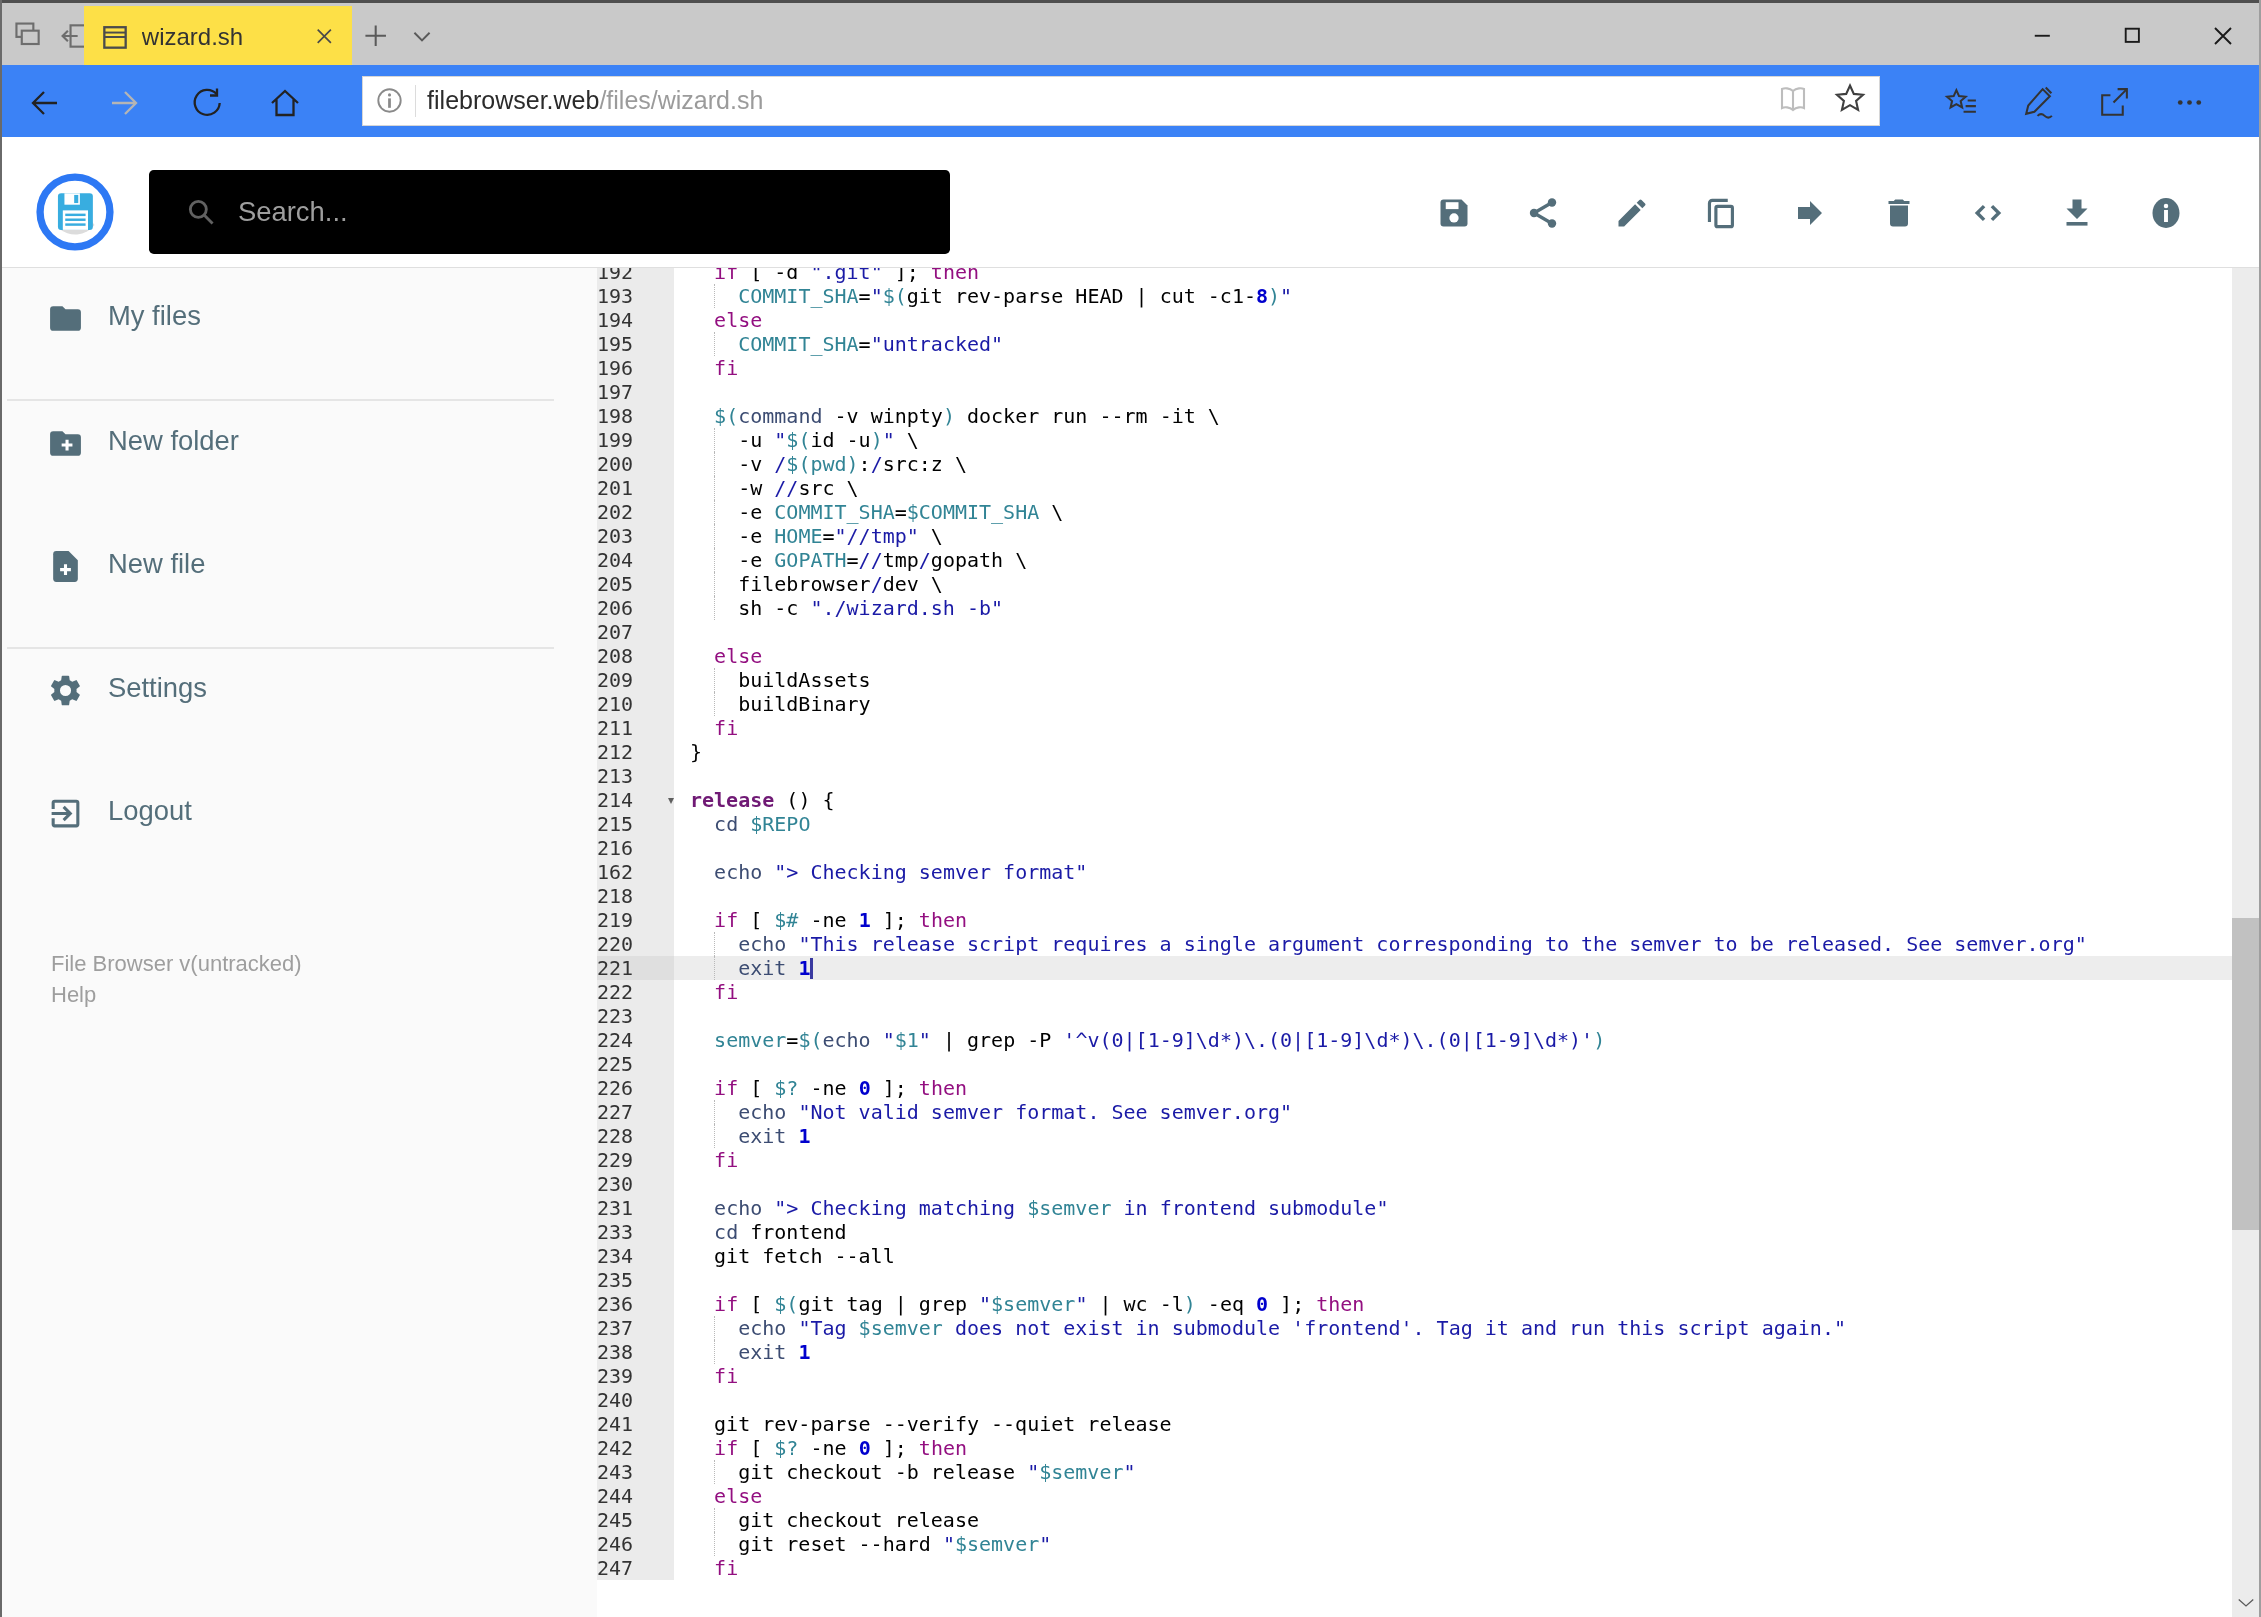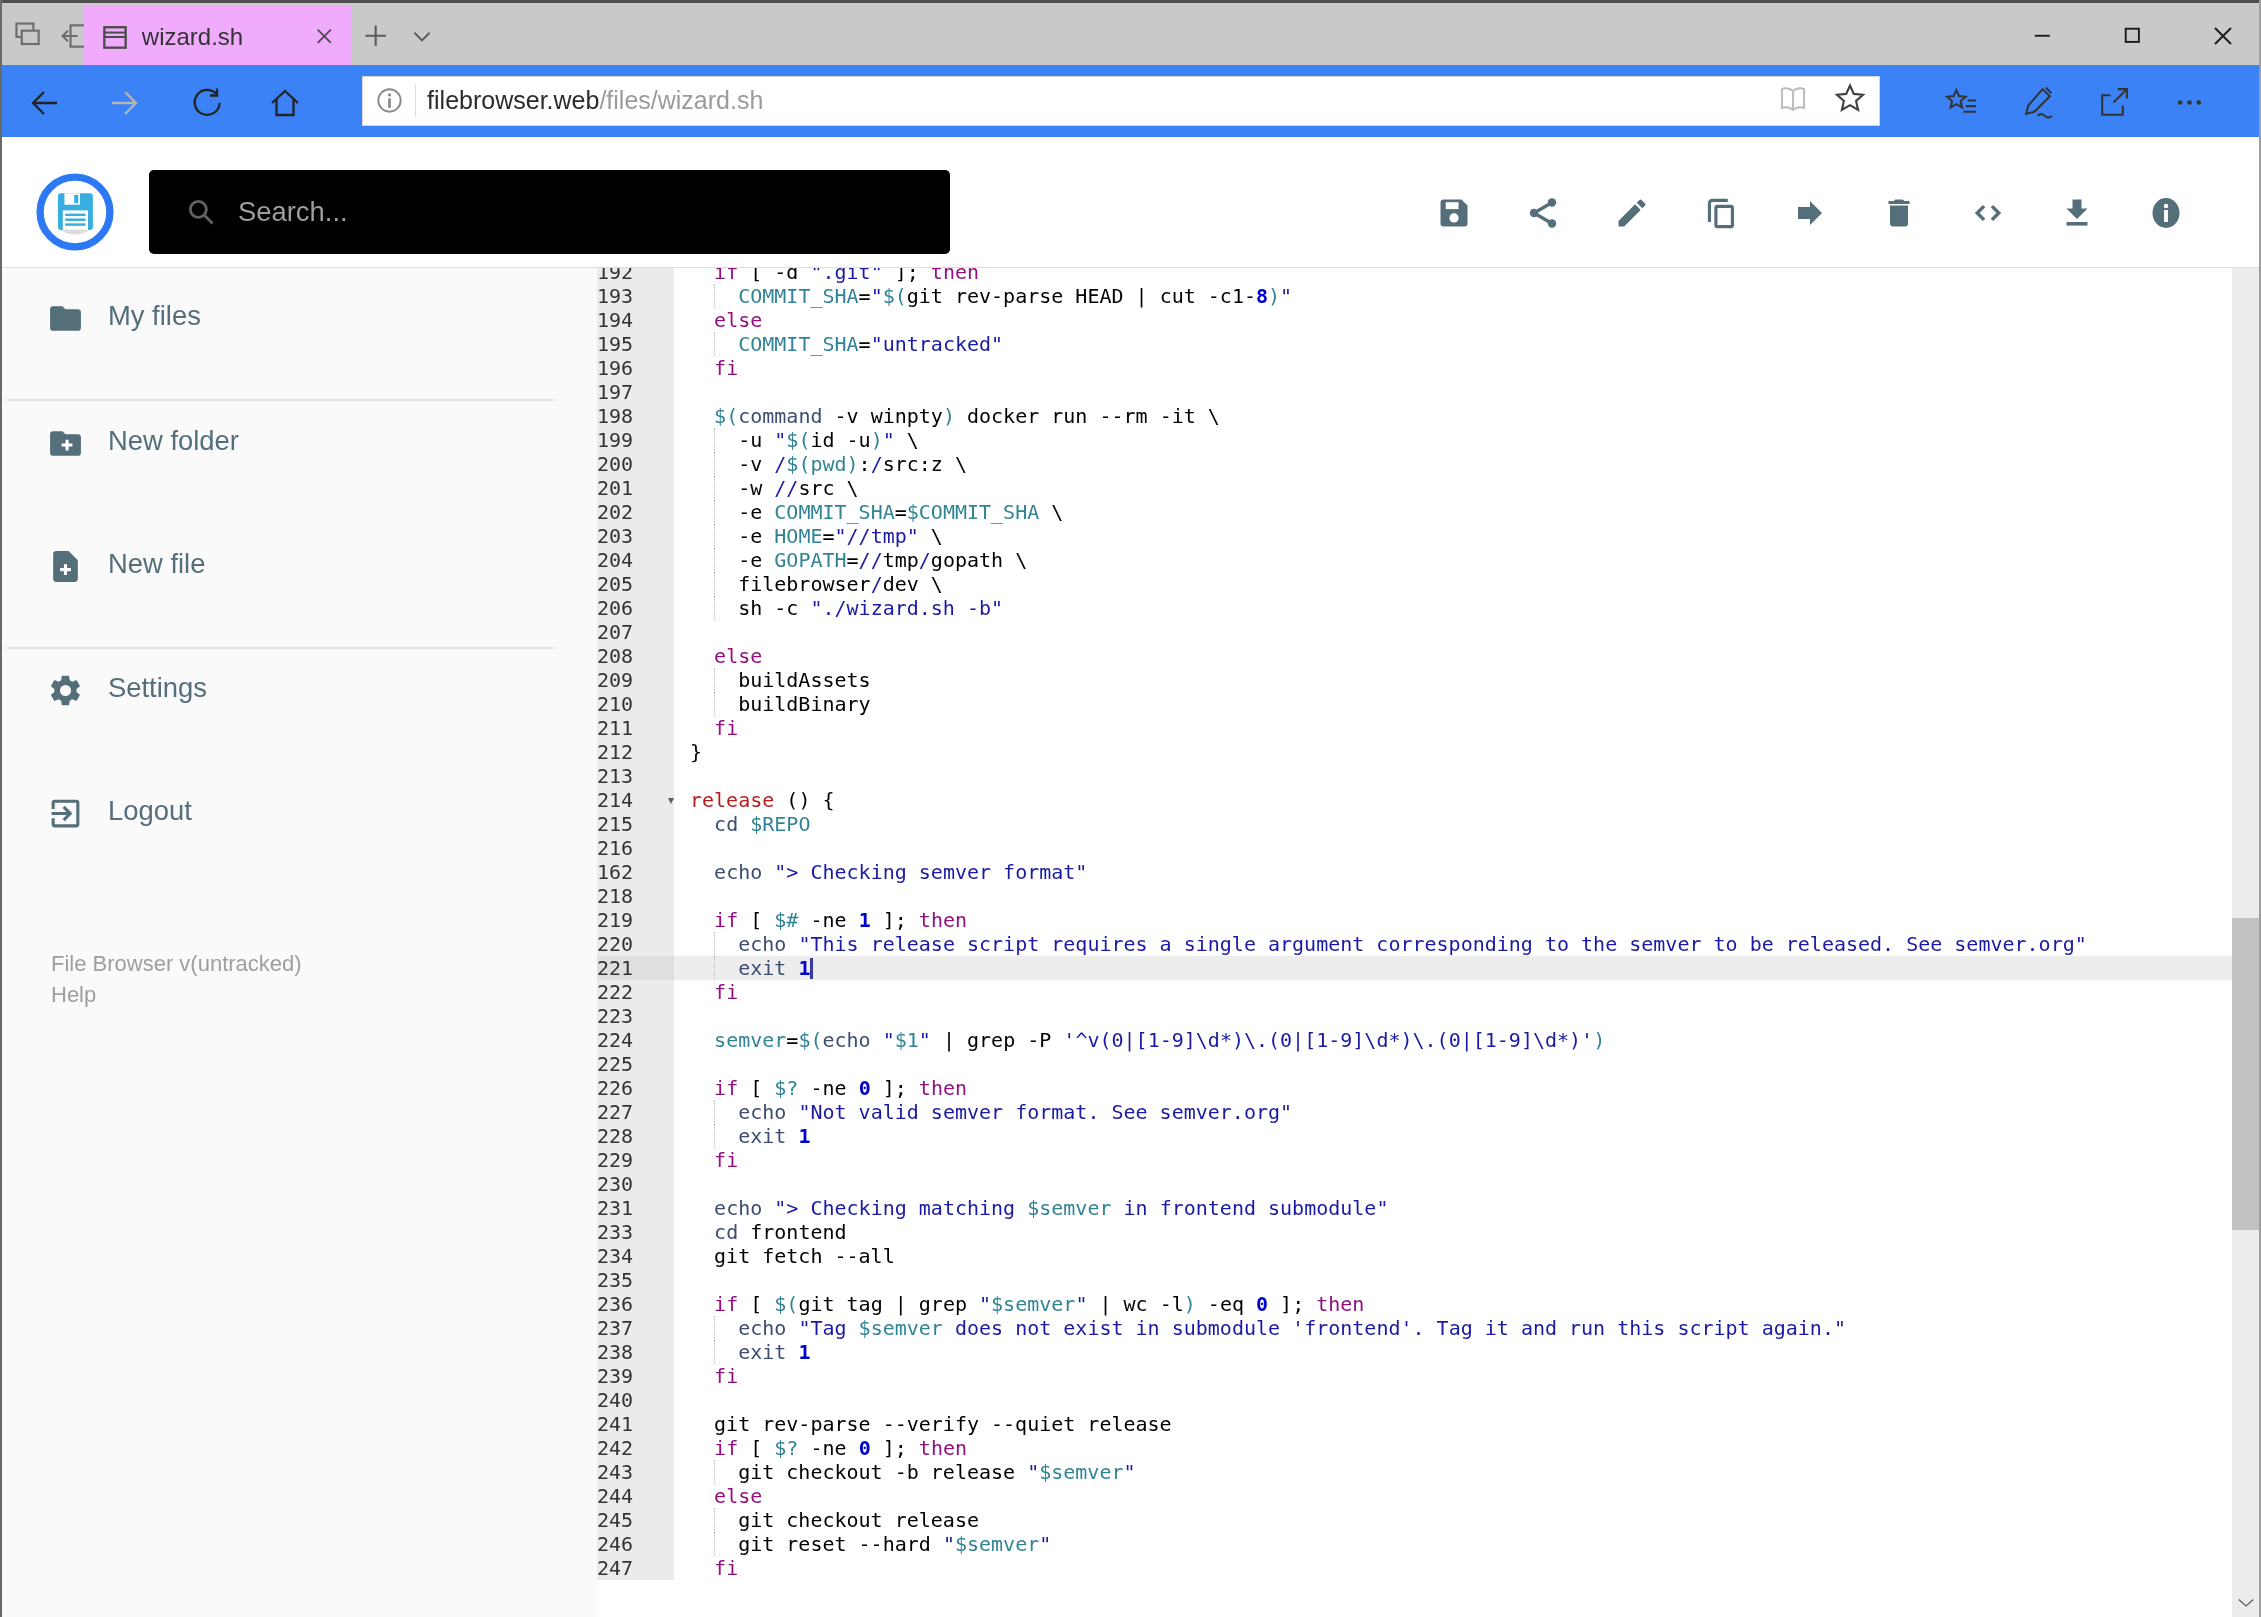--- a/index.html
+++ b/index.html
@@ -7,21 +7,21 @@
     position:relative;width:2261px;height:1617px;overflow:hidden;
     background:#fafafa;font-family:"Liberation Sans","DejaVu Sans",sans-serif;
     -webkit-font-smoothing:antialiased;
   }
   body::before{content:"";position:absolute;left:0;top:0;bottom:0;width:2.4px;background:#6a6a6a;z-index:50;}
   body::after{content:"";position:absolute;right:0;top:0;bottom:0;width:1.6px;background:#9e9e9e;z-index:50;}
 
   
   .titlebar{position:absolute;left:0;top:0;width:100%;height:65px;background:#c9c9c9;border-top:3.2px solid #4f4f4f;box-sizing:border-box;}
   .tabbar-btn{position:absolute;top:14.5px;width:36px;height:36px;display:flex;align-items:center;justify-content:center;}
-  .tab{position:absolute;left:84px;top:3.2px;width:268px;height:61px;background:#f0abfc;display:flex;align-items:center;}
+  .tab{position:absolute;left:84px;top:3.2px;width:268px;height:61px;background:#fde047;display:flex;align-items:center;}
   .tab-favicon{margin-left:14.5px;}
   .tab-title{margin-left:11.3px;font-size:24px;color:#333;flex:1;white-space:nowrap;overflow:hidden;}
   .tab-close{margin-right:13px;width:29px;height:29px;display:flex;align-items:center;justify-content:center;}
   .win-controls{position:absolute;right:14.5px;top:6.5px;height:52px;display:flex;align-items:center;gap:42px;}
   .win-btn{width:48px;height:48px;display:flex;align-items:center;justify-content:center;}
 
   
   .navbar{position:absolute;left:0;top:65px;width:100%;height:73px;background:#3b82f6;border-bottom:0.8px solid #e3e3e3;box-sizing:border-box;}
   .nav-btn{position:absolute;top:18px;width:39px;height:39px;display:flex;align-items:center;justify-content:center;}
   .urlbar{position:absolute;left:362px;top:10.5px;width:1518px;height:50px;background:#ffffff;border:0.8px solid #d6d6d6;box-sizing:border-box;display:flex;align-items:center;}
@@ -59,21 +59,21 @@
   .code{position:relative;flex:1;padding-left:16px;}
   .row.active{background:#ededed;}
   .row.active .gut{background:#dfdfdf;}
   .row.guide .code::before{content:"";position:absolute;left:calc(16px + 2ch);top:0;bottom:0;border-left:0.8px dotted #b9b9b9;}
   .tok-p{color:#000000;}
   .tok-k{color:#930f80;}
   .tok-b{color:#3c4c72;}
   .tok-s{color:#1a1aa6;}
   .tok-v{color:#318495;}
   .tok-n{color:#0000cd;font-weight:bold;}
-  .tok-f{color:#b91c1c;}
+  .tok-f{color:#701a75;font-weight:bold;}
   .cursor{position:absolute;top:1.6px;width:2.4px;height:21px;background:#3a3aa0;}
   .fold{position:absolute;right:0px;top:0;line-height:24px;font-size:12px;color:#5f5f5f;font-family:"DejaVu Sans",sans-serif;}
 
   
   .vscroll{position:absolute;right:1.6px;top:139px;width:27px;bottom:0;background:#ececec;}
   .vthumb{position:absolute;left:0;width:100%;top:779px;height:312px;background:#c1c1c1;}
   .sb-arrow{position:absolute;left:0;width:100%;height:29px;display:flex;align-items:center;justify-content:center;}
 </style>
 </head>
 <body>

